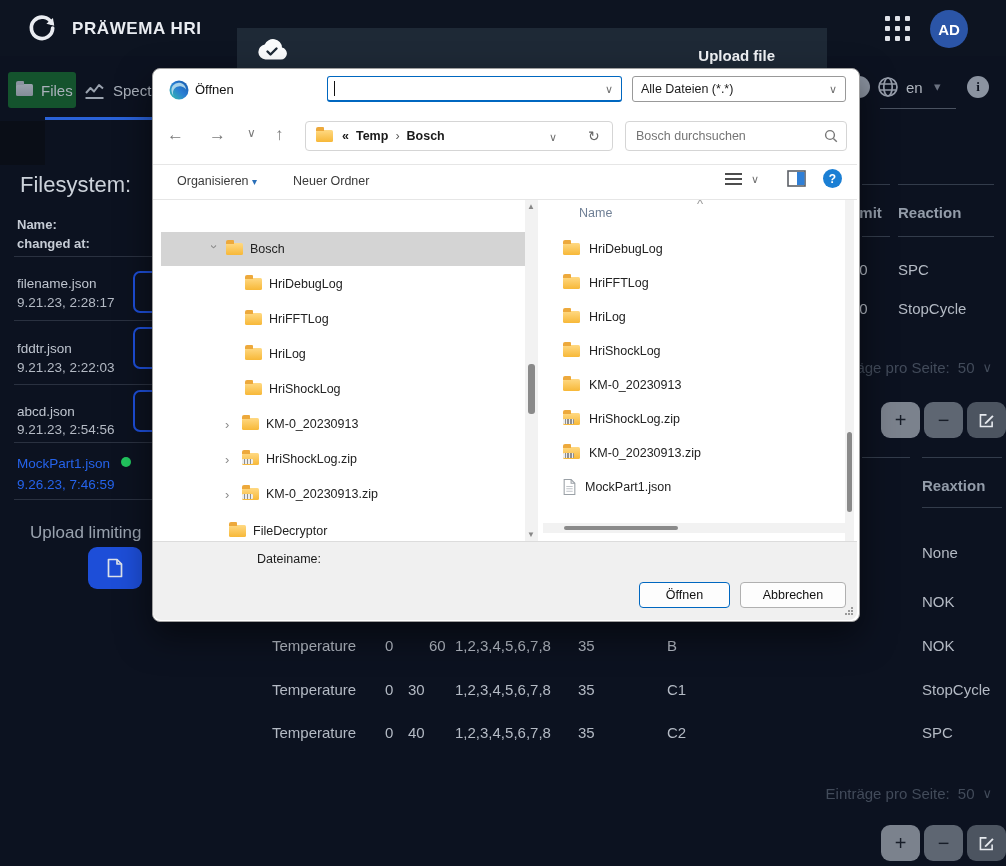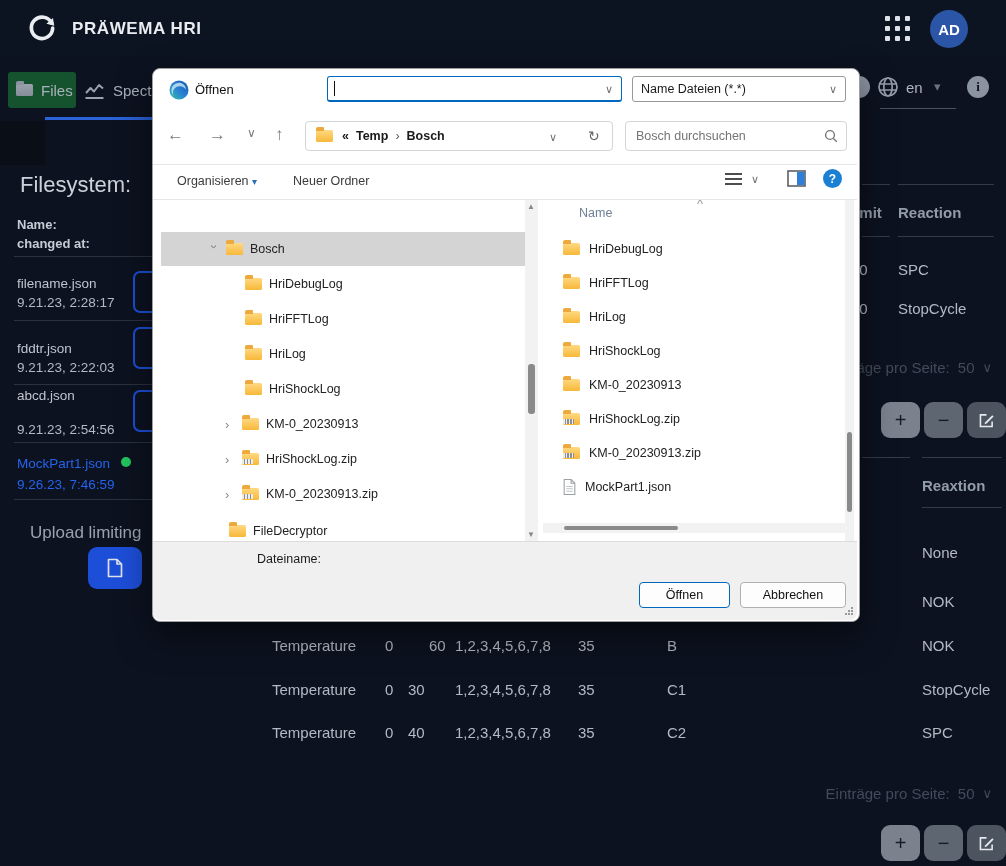--- a/index.html
+++ b/index.html
@@ -97,20 +97,27 @@
       <rect x="1" y="11" width="5" height="5" rx="1"></rect>
         <rect x="11" y="11" width="5" height="5" rx="1"></rect>
         <rect x="21" y="11" width="5" height="5" rx="1"></rect>
       <rect x="1" y="21" width="5" height="5" rx="1"></rect>
         <rect x="11" y="21" width="5" height="5" rx="1"></rect>
         <rect x="21" y="21" width="5" height="5" rx="1"></rect>
     </g>
   </svg>
   <div class="abs avatar" style="left:930px;top:10px;">AD</div>
 
+  <div class="abs banner">
+    <svg style="margin-left:20px;" width="30" height="21" viewBox="0 0 30 21">
+      <path d="M8.5 20.5a7.5 7.5 0 0 1-.8-14.9A9 9 0 0 1 25 8.6a6 6 0 0 1-1.2 11.9z" fill="#fbfcfd"></path>
+      <path d="M10.5 12.5l3 3 6-6" fill="none" stroke="#1e2936" stroke-width="2.4" stroke-linecap="round" stroke-linejoin="round"></path>
+    </svg>
+    <span class="banner-label">Upload file</span>
+  </div>
 
   <div class="abs tab tab-files">
     <span class="fld gray"></span>
     <span>Files</span>
   </div>
   <div class="abs tab tab-spect">
     <svg width="21" height="17" viewBox="0 0 21 17">
       <path d="M1.5 16h18" stroke="#9aa2ae" stroke-width="2"></path>
       <path d="M2 11l4.5-5 3.5 3.5L15 3l4 3.5" fill="none" stroke="#9aa2ae" stroke-width="2" stroke-linejoin="round"></path>
     </svg>
@@ -142,21 +149,21 @@
   <div class="abs fs-name" style="left:17px;top:276px;">filename.json</div>
   <div class="abs fs-date" style="left:17px;top:295px;">9.21.23, 2:28:17</div>
   <div class="abs fs-btn" style="left:133px;top:271px;"></div>
   <div class="abs hline" style="left:14px;top:320px;width:138px;"></div>
 
   <div class="abs fs-name" style="left:17px;top:341px;">fddtr.json</div>
   <div class="abs fs-date" style="left:17px;top:360px;">9.21.23, 2:22:03</div>
   <div class="abs fs-btn" style="left:133px;top:327px;"></div>
   <div class="abs hline" style="left:14px;top:384px;width:138px;"></div>
 
-  <div class="abs fs-name" style="left:17px;top:388px;">abcd.json</div>
+  <div class="abs fs-name" style="left:17px;top:404px;">abcd.json</div>
   <div class="abs fs-date" style="left:17px;top:422px;">9.21.23, 2:54:56</div>
   <div class="abs fs-btn" style="left:133px;top:390px;"></div>
   <div class="abs hline" style="left:14px;top:442px;width:138px;"></div>
 
   <div class="abs fs-name active" style="left:17px;top:456px;">MockPart1.json</div>
   <div class="abs dot" style="left:121px;top:457px;"></div>
   <div class="abs fs-date active" style="left:17px;top:477px;">9.26.23, 7:46:59</div>
   <div class="abs hline" style="left:14px;top:499px;width:138px;"></div>
 
   <div class="abs upl-label" style="left:30px;top:523px;">Upload limiting</div>
@@ -399,21 +406,21 @@
       </div>
     </div>
 
     <div class="abs dfooter"></div>
     <div class="abs" style="left:78px;top:483px;width:90px;text-align:right;font-size:12.5px;color:#1a1a1a;">Dateiname:</div>
     <div class="abs fname-input">
       <div class="abs" style="left:6px;top:4px;width:1px;height:15px;background:#111;"></div>
       <span class="abs chev" style="right:8px;top:6px;">∨</span>
     </div>
     <div class="abs combo">
-      <span>Name Dateien (*.*)</span>
+      <span>Alle Dateien (*.*)</span>
       <span class="chev">∨</span>
     </div>
     <button class="abs wbtn" style="left:486px;top:513px;width:91px;border:1px solid #0067c0;">Öffnen</button>
     <button class="abs wbtn" style="left:587px;top:513px;width:106px;border:1px solid #b0b0b0;">Abbrechen</button>
     <div class="abs" style="right:6px;bottom:6px;width:8px;height:8px;
          background:radial-gradient(circle at 1px 7px,#9a9a9a 1px,transparent 1.4px),
                     radial-gradient(circle at 4px 4px,#9a9a9a 1px,transparent 1.4px),
                     radial-gradient(circle at 7px 1px,#9a9a9a 1px,transparent 1.4px),
                     radial-gradient(circle at 4px 7px,#9a9a9a 1px,transparent 1.4px),
                     radial-gradient(circle at 7px 4px,#9a9a9a 1px,transparent 1.4px),

